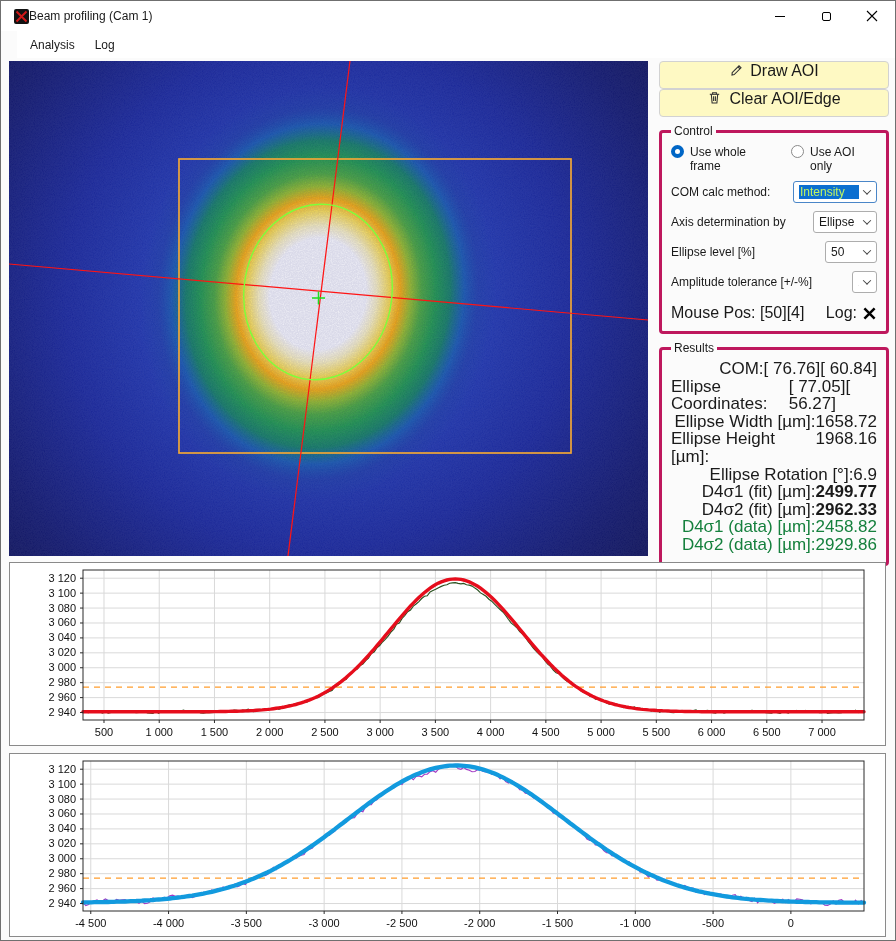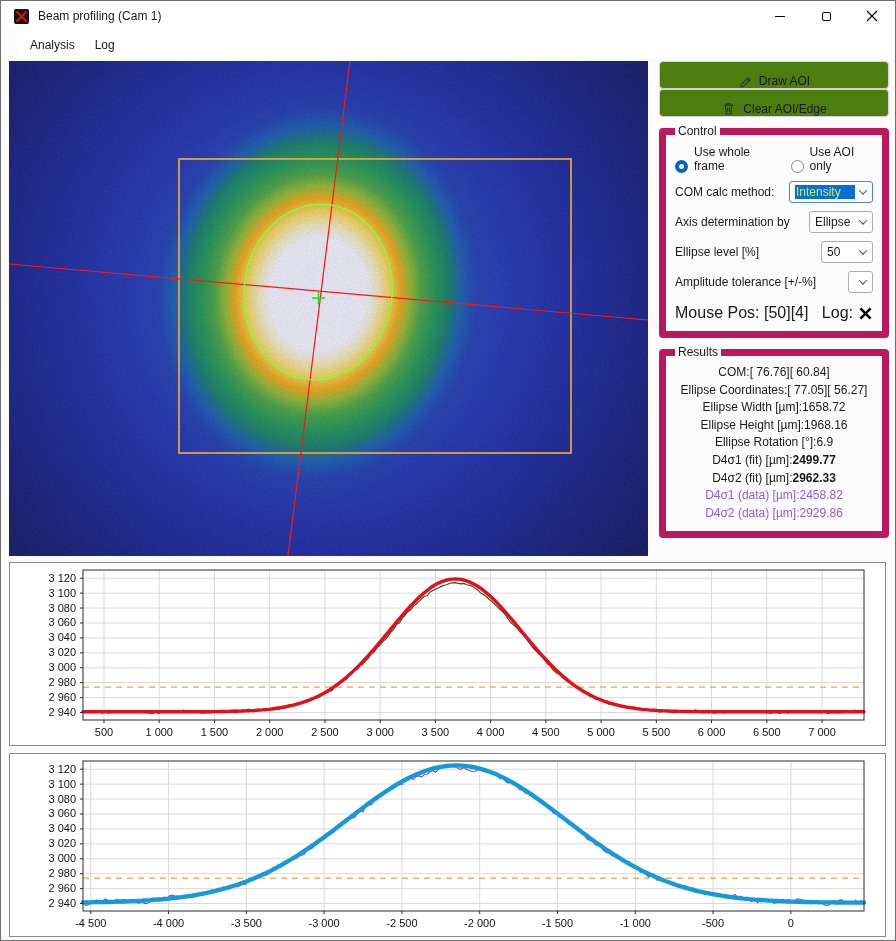--- a/index.html
+++ b/index.html
@@ -4,60 +4,60 @@
 <style>
   *{box-sizing:border-box;margin:0;padding:0}
   html,body{width:896px;height:941px}
   body{position:relative;font-family:"Liberation Sans",sans-serif;background:#fbfbfb;
        border:1px solid #6f6f6f;overflow:hidden;color:#1a1a1a}
 
   
   .titlebar{position:absolute;left:0;top:0;width:100%;height:30px;background:#fff;
             display:flex;align-items:center}
   .app-icon{margin-left:13px;width:15px;height:15px;flex:none}
-  .title{margin-left:9px;font-size:12px}
+  .title{font-size:12px}
   .win-controls{position:absolute;right:0;top:0;display:flex}
   .win-btn{width:46px;height:30px;display:flex;align-items:center;justify-content:center}
   .ic-min{width:10px;height:1px;background:#000}
   .ic-max{width:9px;height:9px;border:1px solid #000;border-radius:2px}
 
   
   .menubar{position:absolute;left:16px;top:30px;width:100%;height:27px;background:#fff;
            display:flex;align-items:center;padding-left:4px;gap:2px}
   .menu-item{padding:4px 9px;font-size:12px;cursor:default}
 
   
   .beam-wrap{position:absolute;left:8px;top:60px;width:639px;height:495px;background:#070a42}
 
   
   .panel{position:absolute;left:658px;top:60px;width:230px;display:flex;flex-direction:column}
-  .btn{height:28px;border:1px solid #d2d2d2;border-radius:4px;background:#4d7c0f;font-size:12px;
-       display:flex;align-items:flex-end;justify-content:center;gap:7px;cursor:default}
+  .btn{height:28px;border:1px solid #d2d2d2;border-radius:4px;background:#fef9c3;font-size:16px;
+       display:flex;align-items:flex-start;justify-content:center;gap:7px;cursor:default}
   .btn+.btn{}
-  fieldset{border:7px solid #be185d;border-radius:4px;padding:2px 9px 9px;margin-top:7px}
+  fieldset{border:3px solid #be185d;border-radius:4px;padding:2px 9px 9px;margin-top:7px}
   legend{font-size:12px;padding:0 3px}
-  .radio-row{display:flex;align-items:flex-end;gap:6px;font-size:12px;margin-top:5px}
+  .radio-row{display:flex;align-items:flex-start;gap:6px;font-size:12px;margin-top:5px}
   .radio{width:13px;height:13px;border-radius:50%;flex:none;background:#fff}
   .radio.sel{border:4px solid #0066c6}
   .radio.unsel{border:1px solid #8a8a8a}
   .ctl-row{display:flex;align-items:center;justify-content:space-between;margin-top:8px;
            font-size:12px;height:22px}
   .combo{height:22px;border:1px solid #adadad;border-radius:3px;background:#fff;display:flex;
          align-items:center;padding:0 6px 0 5px;gap:5px;font-size:12px;flex:none}
   .combo .val{flex:1;white-space:nowrap;overflow:hidden}
   .combo .val.hl{background:#0b6fd0;color:#bef264;padding:0 1px}
   .combo.focus{border-color:#4a86c8}
   .chev{width:6px;height:6px;border-right:1.4px solid #444;border-bottom:1.4px solid #444;
         transform:rotate(45deg) translate(-1px,-1px);flex:none}
   .mouse-row{display:flex;align-items:center;justify-content:space-between;margin-top:11px;font-size:16px}
   .log-wrap{display:flex;align-items:center;gap:5px}
   #results-rows{margin-top:3px}
-  .rrow{display:flex;justify-content:center;font-size:12px;line-height:17.6px}
+  .rrow{display:flex;justify-content:flex-end;font-size:17px;line-height:17.6px}
   .rrow.bold .val{font-weight:700}
-  .rrow.muted{color:#8b5cf6}
+  .rrow.muted{color:#15803d}
 
   
   .chart-box{position:absolute;left:8px;width:877px;height:184px}
   #c1{top:561px}
   #c2{top:752px}
   svg text{font-family:"Liberation Sans",sans-serif}
 </style>
 </head>
 <body>
 

